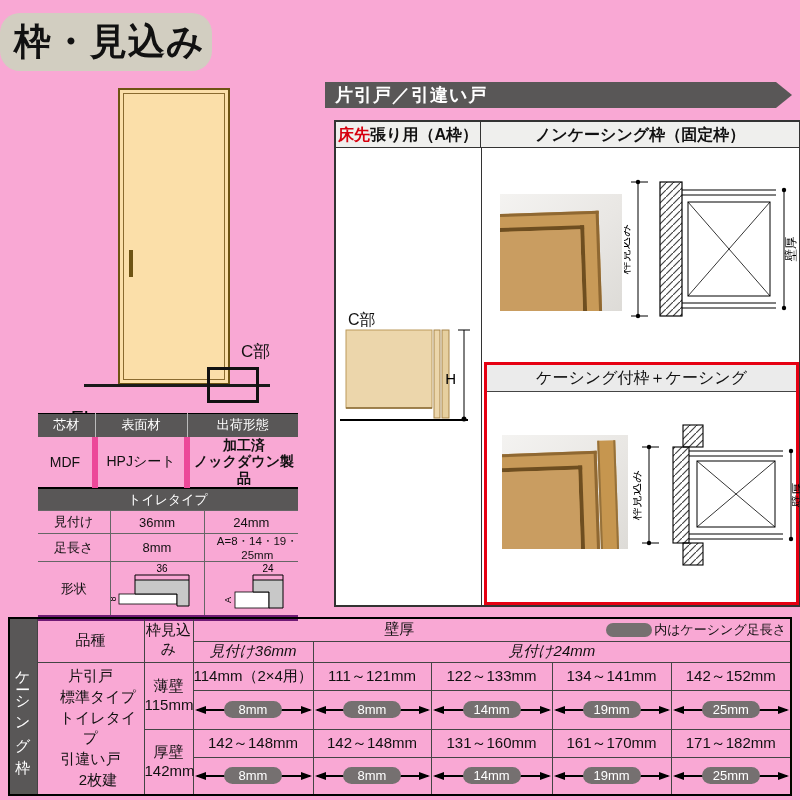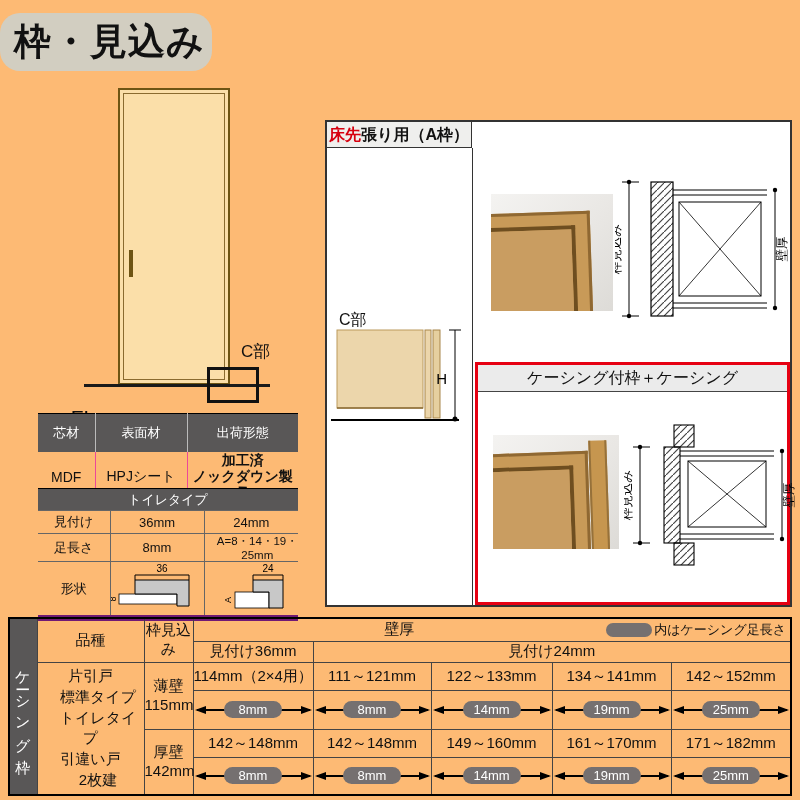--- a/index.html
+++ b/index.html
@@ -1,39 +1,39 @@
 <!DOCTYPE html>
 <html><head>
 <meta charset="utf-8">
 <style>
   html,body{margin:0;padding:0;background:#fff;}
-  #canvas{position:relative;width:800px;height:800px;background:#fdba74;overflow:hidden;
+  #canvas{position:relative;width:800px;height:800px;background:#f9a8d4;overflow:hidden;
           font-family:"Liberation Sans","DejaVu Sans",sans-serif;color:#111;}
   .abs{position:absolute;}
   .preline{white-space:pre-line;}
 
   
   .page-title{left:0;top:13px;width:212px;height:58px;background:#d2cec1;border-radius:20px;
               font-size:37px;font-weight:bold;line-height:58px;padding-left:14px;box-sizing:border-box;letter-spacing:1px;}
 
   
   .door{left:118px;top:88px;width:112px;height:297px;background:#fbdfa9;border:2px solid #6e5413;box-sizing:border-box;}
   .door-inner{position:absolute;left:3px;top:3px;right:3px;bottom:3px;border:1px solid #8a6b2f;}
   .door-handle{position:absolute;left:9px;top:160px;width:4px;height:27px;background:#6e5413;}
   .fl-line{left:84px;top:384px;width:186px;height:3px;background:#1a1a1a;}
   .fl-label{left:50px;top:362px;font-size:21px;margin-top:44px;}
   .cbu-rect{left:207px;top:367px;width:52px;height:36px;border:3px solid #111;box-sizing:border-box;}
   .cbu-door-label{left:241px;top:340px;font-size:17px;}
 
   
   table{border-collapse:collapse;table-layout:fixed;}
   .mat-table{left:38px;top:413px;width:260px;}
-  .mat-table td{border-right:1px solid #ec4899;text-align:center;vertical-align:middle;padding:0;}
+  .mat-table td{border-right:6px solid #ec4899;text-align:center;vertical-align:middle;padding:0;}
   .mat-table td:last-child{border-right:none;}
-  .mat-table tr.hd{height:38px;font-family:Liberation Serif, serif;}
+  .mat-table tr.hd{height:23px;font-family:Liberation Serif, serif;}
   .mat-table tr.hd td{background:#595757;color:#fff;font-size:13px;border-right:1px solid #bbb;border-top:1px solid #000;}
   .mat-table tr.hd td:last-child{border-right:none;}
   .mat-table tr.bd{height:35px;}
   .mat-table tr.bd td{border-bottom:2px solid #000;font-size:14px;}
   .mat-table .small2{font-size:11.5px;line-height:1.2;font-weight:bold;}
 
   .cas-table{left:38px;top:488px;width:260px;}
   .cas-table td{border:1px solid #666;text-align:center;vertical-align:middle;padding:0;font-size:13px;}
   .cas-table td.noLR{border-left:none;}
   .cas-table td.noRR{border-right:none;}
@@ -43,21 +43,21 @@
   .cas-table tr.r3{height:54px;}
   .cas-table tr.r3 td{border-bottom:6px solid #701a75;}
   .cas-table .tiny{font-size:11.5px;padding-left:12px;}
 
   
   .banner{left:325px;top:82px;width:467px;height:26px;background:#595757;color:#fff;
           font-size:18px;font-weight:bold;line-height:26px;padding-left:10px;box-sizing:border-box;letter-spacing:1px;
           clip-path:polygon(0 0,451px 0,467px 13px,451px 26px,0 26px);}
 
   
-  .spec-panel{left:325px;top:120px;width:467px;height:487px;border:2px solid #333;box-sizing:border-box;background:#fff;}
+  .spec-panel{left:334px;top:120px;width:467px;height:487px;border:2px solid #333;box-sizing:border-box;background:#fff;}
   .spec-hd{position:absolute;left:0;top:0;height:26px;background:#efefed;border-bottom:1px solid #333;
            font-size:16px;font-weight:bold;text-align:center;line-height:26px;box-sizing:border-box;}
   .spec-hd-a{width:145px;border-right:1px solid #333;}
   .spec-hd-b{left:145px;width:318px;}
   .red{color:#d7000f;}
   .col-div{position:absolute;left:145px;top:26px;bottom:0;width:1px;background:#333;}
   .cbu-label{position:absolute;left:12px;top:188px;font-size:16px;}
   .cbu-svg{position:absolute;left:4px;top:206px;}
   .photo{position:absolute;overflow:hidden;background:linear-gradient(135deg,#f4f3f1 0%,#e9e7e4 55%,#dddbd7 100%);}
   .photo-nc{left:164px;top:72px;width:122px;height:117px;}
@@ -73,21 +73,21 @@
              font-size:16px;font-weight:normal;text-align:center;line-height:26px;}
   .photo-c{left:15px;top:70px;width:126px;height:114px;}
   .draw-c{position:absolute;left:146px;top:54px;}
 
   svg text{font-family:"Liberation Sans","DejaVu Sans",sans-serif;}
 
   
   .bt{left:8px;top:617px;width:784px;border:2px solid #000;}
   .bt td{border:1px solid #444;padding:0;vertical-align:middle;text-align:center;font-size:15px;}
   .bt tr.h1{height:23px;}
-  .bt tr.h2{height:21px;}
+  .bt tr.h2{height:21px;font-style:italic;}
   .bt tr.v1,.bt tr.v2{height:28px;}
   .bt tr.p1{height:39px;}
   .bt tr.p2{height:38px;}
   .side-cell{background:#595757;color:#fff;}
   .side-cell div{writing-mode:vertical-rl;margin:0 auto;font-size:15px;letter-spacing:4px;line-height:1;}
   .hinshu-cell{text-align:left;padding-left:8px;font-size:15px;line-height:1.38;}
   .mikomi-hd{font-size:12.5px;}
   .wall-cell{font-size:15px;line-height:1.25;}
   .kabe-cell{position:relative;}
   .kabe-title{display:inline-block;padding-right:185px;font-size:15px;}
@@ -189,23 +189,25 @@
           <line x1="78" y1="13" x2="78" y2="18" stroke="#000" stroke-width="1"></line>
           <rect x="30" y="30" width="34" height="16" fill="#fff" stroke="#000" stroke-width="0.8"></rect>
           <path d="M48,18 H78 V46 H64 V30 H48 Z" fill="#c8c8c8" stroke="#000" stroke-width="1"></path>
           <text x="26" y="38" font-size="9" text-anchor="middle" transform="rotate(-90 26 38)">A</text>
         </svg>
       </td>
     </tr>
   </tbody>
     </table>
 
+  <div class="abs banner">片引戸／引違い戸</div>
 
   <div class="abs spec-panel">
     <div class="spec-hd spec-hd-a"><span class="red">床先</span><span>張り用（A枠）</span></div>
+    <div class="spec-hd spec-hd-b">ノンケーシング枠（固定枠）</div>
     <div class="col-div"></div>
 
     <div class="cbu-label">C部</div>
     <svg class="cbu-svg" width="140" height="106" viewBox="0 0 140 106">
       <rect x="6" y="2" width="86" height="78" fill="#ecd6ab" stroke="#bb9a5d" stroke-width="1"></rect>
       <line x1="6" y1="80" x2="92" y2="80" stroke="#8a6b35" stroke-width="1.5"></line>
       <rect x="94" y="2" width="6" height="88" fill="#ecd6ab" stroke="#a8854a" stroke-width="1"></rect>
       <rect x="102" y="2" width="7" height="88" fill="#e6cf9f" stroke="#a8854a" stroke-width="1"></rect>
       <line x1="0" y1="92" x2="128" y2="92" stroke="#000" stroke-width="2"></line>
       <line x1="124" y1="2" x2="124" y2="91" stroke="#000" stroke-width="1"></line>
@@ -357,21 +359,21 @@
               <i class="ah ah-r"></i>
               <span class="pill">25mm</span>
             </div>
           </td>
     </tr>
     <tr class="v2">
       <td rowspan="2" class="wall-cell preline">厚壁
 142mm</td>
       <td class="val">142～148mm</td>
       <td class="val">142～148mm</td>
-      <td class="val">149～160mm</td>
+      <td class="val">131～160mm</td>
       <td class="val">161～170mm</td>
       <td class="val">171～182mm</td>
     </tr>
     <tr class="p2">
       <td>
             <div class="arrow-cell">
               <i class="ah ah-l"></i>
               <i class="ah ah-r"></i>
               <span class="pill">8mm</span>
             </div>

